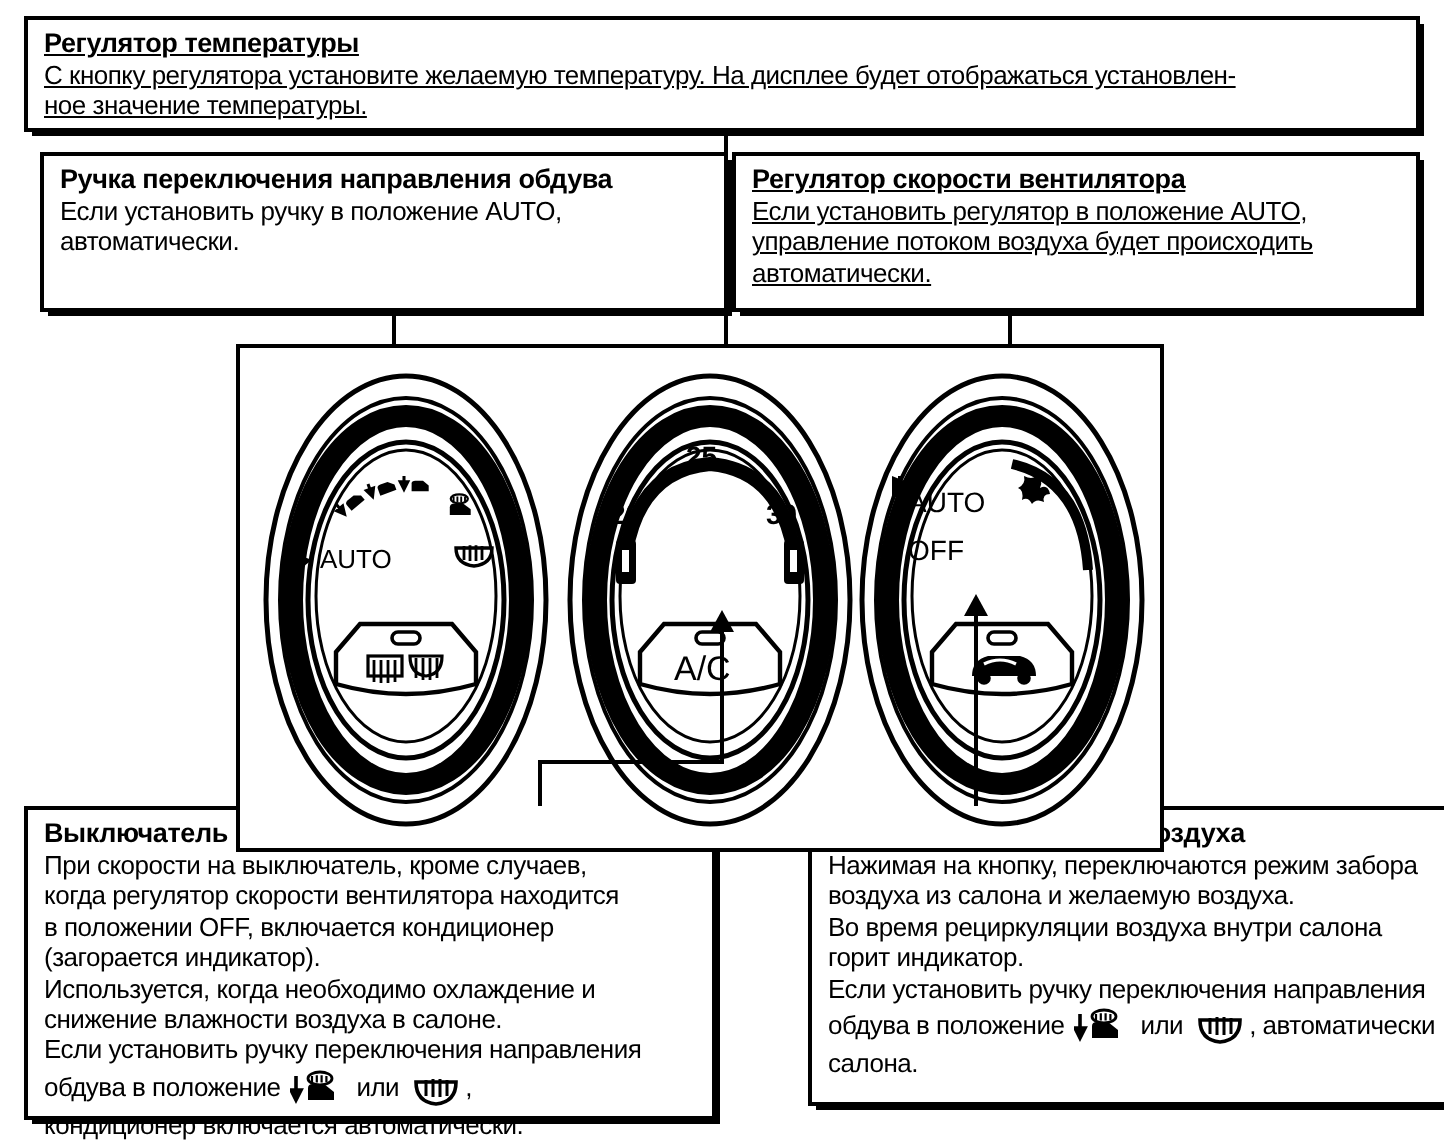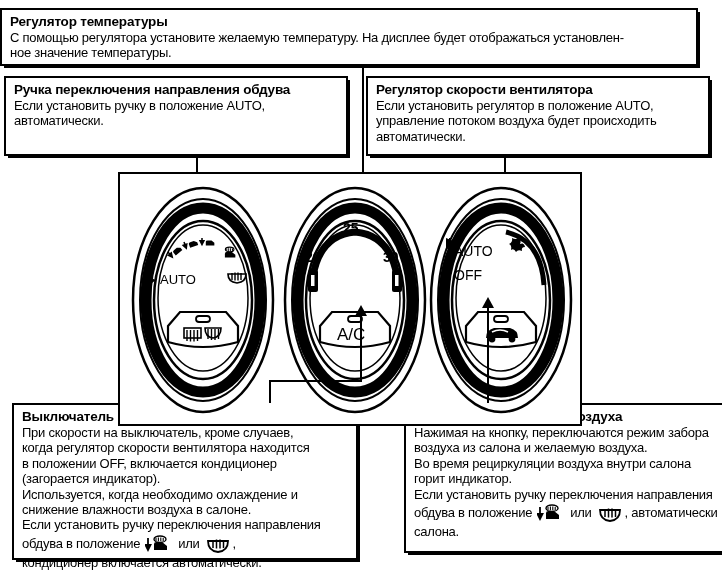--- a/index.html
+++ b/index.html
@@ -42,23 +42,23 @@
     letter-spacing: -0.25px;
     white-space: nowrap;
   }
   .callout .cline.withicon {
     line-height: 22px;
     display: flex;
     align-items: flex-end;
     gap: 0px;
   }
 
-  #box-temp      { left: 0;  top: 8px;   width: 698px; height: 58px; }
-  #box-mode      { left: 4px;  top: 76px;  width: 344px; height: 80px; }
-  #box-fan       { left: 366px; top: 76px;  width: 344px; height: 80px; }
+  #box-temp      { left: 12px;  top: 8px;   width: 698px; height: 58px; text-decoration: underline; }
+  #box-mode      { left: 20px;  top: 76px;  width: 344px; height: 80px; }
+  #box-fan       { left: 366px; top: 76px;  width: 344px; height: 80px; text-decoration: underline; }
   #box-ac        { left: 12px;  top: 403px; width: 346px; height: 157px; }
   #box-intake    { left: 376px; top: 403px; width: 344px; height: 150px; margin-left: 28px; }
 
   
   .lline {
     position: absolute;
     background: #000;
   }
   .vl { width: 2px; }
   .hl { height: 2px; }
@@ -98,21 +98,21 @@
   #dial-temp   { left: 160px; }
   #dial-fan    { left: 306px; }
 </style>
 </head>
 <body>
 
 <div id="page">
 
   <div class="callout" id="box-temp">
     <div class="ctitle">Регулятор температуры</div>
-    <div class="cline">С помощью регулятора установите желаемую температуру. На дисплее будет отображаться установлен-</div>
+    <div class="cline">С кнопку регулятора установите желаемую температуру. На дисплее будет отображаться установлен-</div>
     <div class="cline">ное значение температуры.</div>
   </div>
 
   <div class="callout" id="box-mode">
     <div class="ctitle">Ручка переключения направления обдува</div>
     <div class="cline">Если установить ручку в положение AUTO,</div>
     <div class="cline">автоматически.</div>
   </div>
 
   <div class="callout" id="box-fan">

